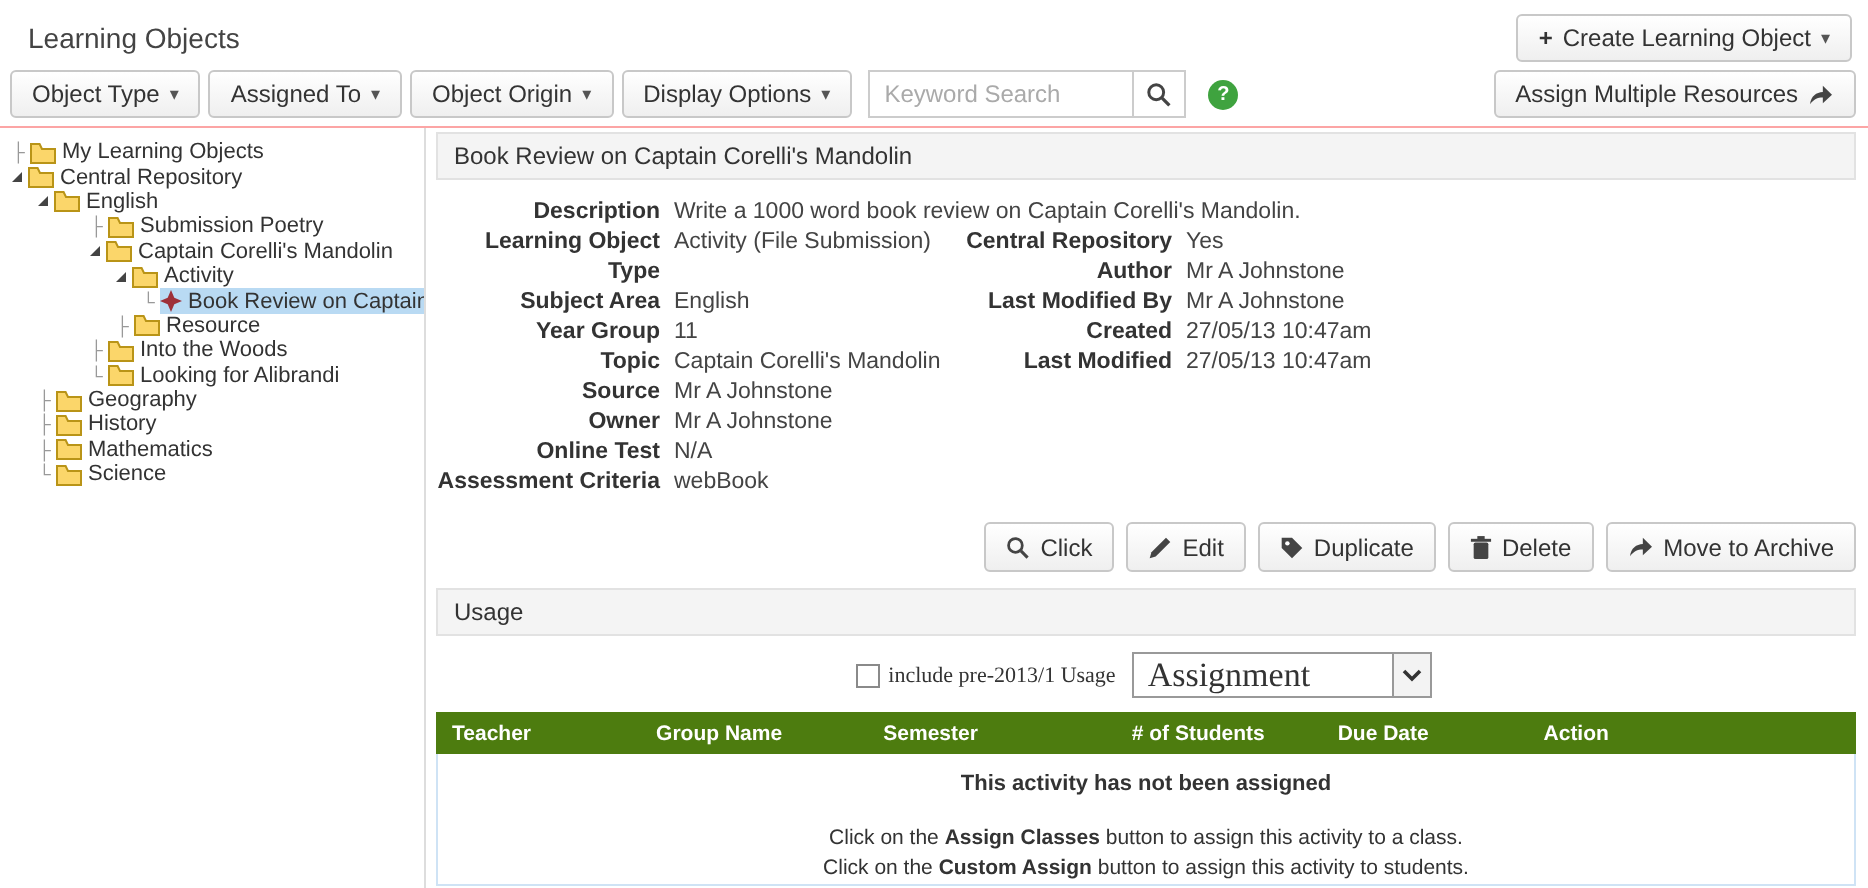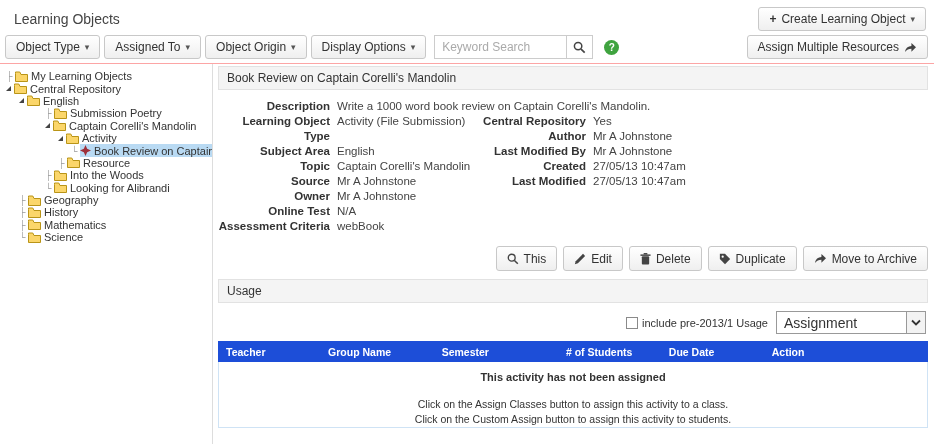--- a/index.html
+++ b/index.html
@@ -47,33 +47,33 @@
   .flabel { width:112px; text-align:right; font-weight:bold; flex-shrink:0; }
   .fvalue { margin-left:7px; white-space:nowrap; color:#444; }
   .fields-right { position:absolute; left:240px; top:15px; }
   .fields-right .flabel { width:128px; }
   .fields-extra { font-size:11.5px; }
 
   .actions { display:flex; justify-content:flex-end; gap:6px; margin-top:12px; }
   .actions .btn { height:25px; }
 
   .usage-bar { margin-top:8px; }
-  .usage-controls { display:flex; justify-content:flex-end; align-items:center; gap:8px; padding:8px 2px 7px 0; }
+  .usage-controls { display:flex; justify-content:center; align-items:center; gap:8px; padding:8px 2px 7px 0;font-family:Liberation Serif, serif; }
   .chk-group { display:flex; align-items:center; gap:4px; font-size:11px; cursor:pointer; }
   .checkbox { width:12px; height:12px; border:1px solid #8a8a8a; background:#fff; display:inline-block; }
   .select { display:flex; align-items:center; justify-content:space-between; width:150px; height:23px; border:1px solid #999;
-            background:#fff; font-size:14px; padding-left:7px; cursor:pointer; }
+            background:#fff; font-size:17px; padding-left:7px; cursor:pointer; }
   .select .sel-btn { width:19px; height:21px; border-left:1px solid #999; background:#f3f3f3; display:flex; align-items:center; justify-content:center; }
 
-  .utable-head { display:flex; align-items:center; height:21px; background:#1d4ed8; color:#fff; font-weight:bold; font-size:10.5px; }
+  .utable-head { display:flex; align-items:center; height:21px; background:#4d7c0f; color:#fff; font-weight:bold; font-size:10.5px; }
   .uc1{width:15.5%; padding-left:8px;} .uc2{width:16%;} .uc3{width:17.5%;} .uc4{width:14.5%;} .uc5{width:14.5%;} .uc6{flex:1; text-align:left; padding-right:14px;}
   .utable-body { border:1px solid #cfe3f5; border-top:none; min-height:61px; text-align:center; padding-top:9px; }
   .empty-title { font-size:11px; font-weight:bold; margin-bottom:14px; }
   .hint { font-size:10.5px; color:#333; line-height:1.45; }
-  .hint .b { font-weight:normal; }
+  .hint .b { font-weight:bold; }
 </style>
 </head>
 <body>
 
 <div class="page">
 
   <div class="topbar">
     <span class="page-title">Learning Objects</span>
     <button class="btn">
       <span style="font-weight:bold;">+</span>
@@ -263,20 +263,24 @@
             <span class="flabel">Description</span>
             <span class="fvalue">Write a 1000 word book review on Captain Corelli's Mandolin.</span>
           </div>
         <div class="frow">
             <span class="flabel">Learning Object Type</span>
             <span class="fvalue">Activity (File Submission)</span>
           </div>
         <div class="frow">
             <span class="flabel">Subject Area</span>
             <span class="fvalue">English</span>
+          </div>
+        <div class="frow">
+            <span class="flabel">Year Group</span>
+            <span class="fvalue">11</span>
           </div>
         <div class="frow">
             <span class="flabel">Topic</span>
             <span class="fvalue">Captain Corelli's Mandolin</span>
           </div>
         <div class="frow">
             <span class="flabel">Source</span>
             <span class="fvalue">Mr A Johnstone</span>
           </div>
         <div class="frow">
@@ -319,48 +323,48 @@
       </div>
 
       <div class="actions">
         <button class="btn">
           <span style="display:flex;">
               <svg width="12" height="12" viewBox="0 0 14 14">
                 <circle cx="5.5" cy="5.5" r="4" fill="none" stroke="#444" stroke-width="1.6"></circle>
                 <line x1="8.7" y1="8.7" x2="12.6" y2="12.6" stroke="#444" stroke-width="1.8"></line>
               </svg>
             </span>
-          <span>This</span>
+          <span>Click</span>
         </button>
         <button class="btn">
           <span style="display:flex;">
               <svg width="12" height="12" viewBox="0 0 14 14">
                 <path d="M1 13 L2 9.5 L10.5 1 L13 3.5 L4.5 12 Z" fill="#444"></path>
               </svg>
             </span>
           <span>Edit</span>
+        </button>
+        <button class="btn">
+          <span style="display:flex;">
+              <svg width="12" height="12" viewBox="0 0 14 14">
+                <path d="M1 1 L7 1 L13 7 L7 13 L1 7 Z" fill="#444"></path>
+                <circle cx="4.3" cy="4.3" r="1.3" fill="#fff"></circle>
+              </svg>
+            </span>
+          <span>Duplicate</span>
         </button>
         <button class="btn">
           <span style="display:flex;">
               <svg width="11" height="12" viewBox="0 0 12 13">
                 <rect x="2" y="3.5" width="8" height="9" rx="1" fill="#444"></rect>
                 <rect x="0.5" y="1.5" width="11" height="1.6" fill="#444"></rect>
                 <rect x="4" y="0" width="4" height="1.6" fill="#444"></rect>
               </svg>
             </span>
           <span>Delete</span>
-        </button>
-        <button class="btn">
-          <span style="display:flex;">
-              <svg width="12" height="12" viewBox="0 0 14 14">
-                <path d="M1 1 L7 1 L13 7 L7 13 L1 7 Z" fill="#444"></path>
-                <circle cx="4.3" cy="4.3" r="1.3" fill="#fff"></circle>
-              </svg>
-            </span>
-          <span>Duplicate</span>
         </button>
         <button class="btn">
           <span style="display:flex;">
               <svg width="13" height="11" viewBox="0 0 14 12">
                 <path d="M1 11 C1.5 6.5 4.5 4.5 8 4.3 L8 1 L13 5.8 L8 10.5 L8 7.3 C5 7.3 3 8.3 1 11 Z" fill="#444"></path>
               </svg>
             </span>
           <span>Move to Archive</span>
         </button>
       </div>

